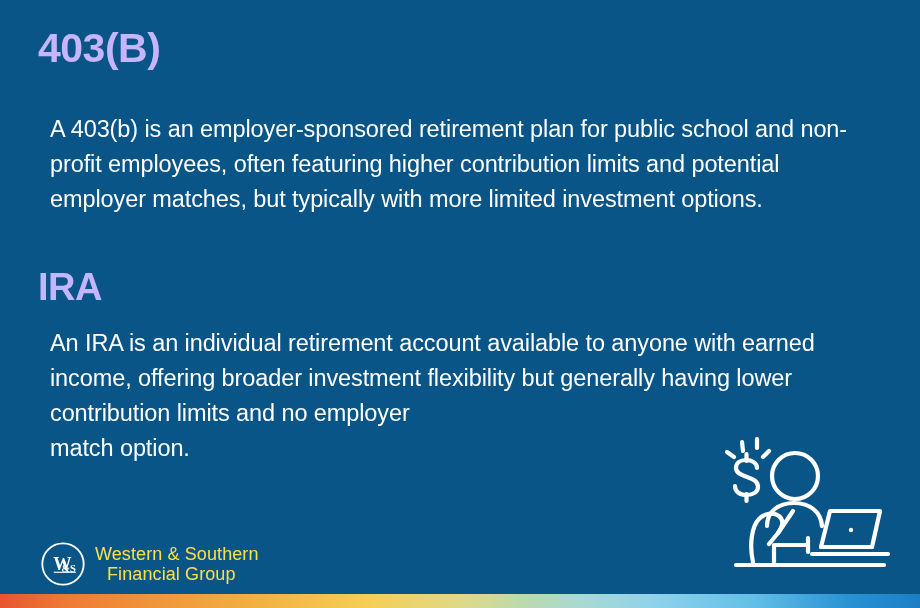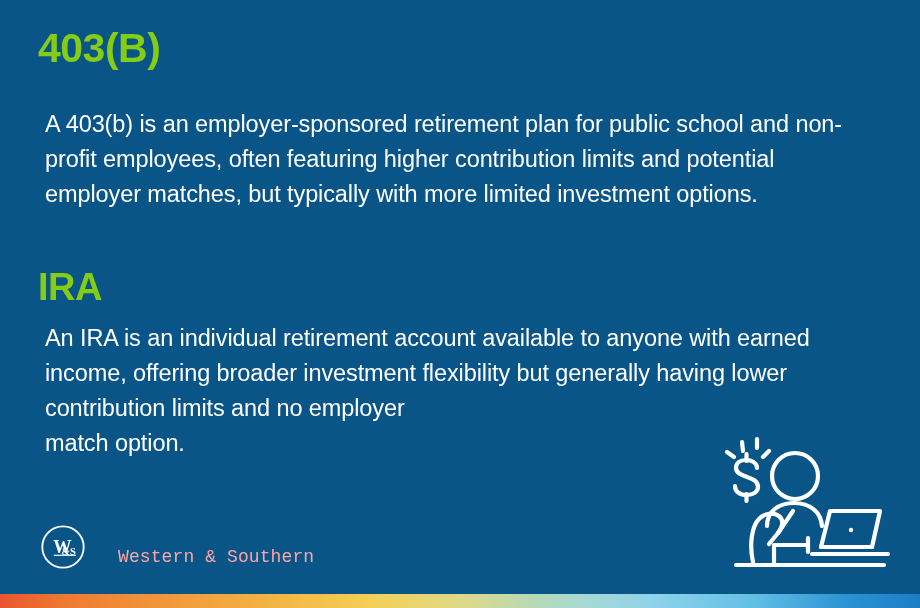--- a/index.html
+++ b/index.html
@@ -26,21 +26,21 @@
 
   
   .content {
     position: absolute;
     left: 38px;
     top: 0;
     width: 830px;
   }
 
   .section-heading {
-    color: #84cc16;
+    color: #c4b5fd;
     font-family: "Liberation Sans", sans-serif;
     font-weight: bold;
     letter-spacing: -0.5px;
     margin: 0;
     line-height: 1;
   }
 
   #heading-403 {
     position: absolute;
     left: 0;
@@ -57,21 +57,21 @@
 
   .body-copy {
     position: absolute;
     left: 0;
     color: #ffffff;
     font-family: "Liberation Sans", sans-serif;
     font-size: 23.5px;
     line-height: 35px;
     font-weight: 400;
     letter-spacing: -0.1px;
-    margin: 7px;
+    margin: 12px;
     white-space: pre-line;
   }
 
   #body-403 {
     top: 100px;
     width: 830px;
   }
 
   #body-ira {
     top: 314px;
@@ -86,27 +86,26 @@
     display: flex;
     align-items: center;
     gap: 9px;
   }
   #logo-mark {
     width: 46px;
     height: 46px;
     flex: 0 0 auto;
   }
   #logo-wordmark {
-    font-family: Liberation Mono, monospace;
-    color: #fca5a5;
+    font-family: Liberation Sans, sans-serif;
+    color: #fde047;
     font-size: 18px;
     line-height: 20px;
     white-space: pre-line;
     letter-spacing: 0.1px;
-    margin-left: 23px;
   }
   #logo-line2 { display: block; padding-left: 12px; }
 
   
   #illustration {
     position: absolute;
     left: 712px;
     top: 434px;
     width: 180px;
     height: 140px;
@@ -157,20 +156,21 @@
     <svg id="logo-mark" viewBox="0 0 100 100">
       <circle cx="50" cy="50" r="45" fill="none" stroke="#ffffff" stroke-width="4"></circle>
       <g fill="#ffffff" font-family="'Liberation Serif', serif" font-weight="bold">
         <text x="49" y="63" font-size="40" text-anchor="middle">W</text>
         <text x="62" y="68" font-size="23" text-anchor="middle">&amp;S</text>
       </g>
       <line x1="30" y1="68" x2="78" y2="68" stroke="#ffffff" stroke-width="2.5"></line>
     </svg>
     <div id="logo-wordmark">
       <span>Western &amp; Southern</span>
+      <span id="logo-line2">Financial Group</span>
     </div>
   </div>
 
   <svg id="illustration" viewBox="0 0 180 140">
     <g fill="none" stroke="#ffffff" stroke-width="4.2" stroke-linecap="round" stroke-linejoin="round">
 
       <line x1="30" y1="8" x2="31" y2="17"></line>
       <line x1="45" y1="5" x2="45" y2="14"></line>
       <line x1="15" y1="18" x2="22" y2="23"></line>
       <line x1="57" y1="17" x2="51" y2="23"></line>

